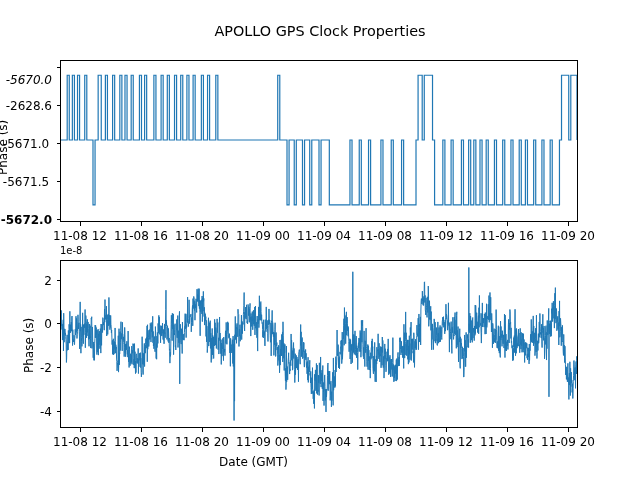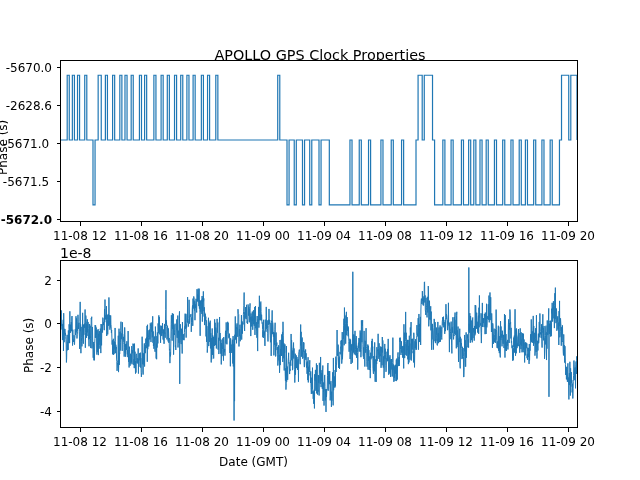--- a/index.html
+++ b/index.html
@@ -4,21 +4,21 @@
 <style>
   html,body{margin:0;padding:0;}
   body{
     width:640px;height:480px;background:#ffffff;
     font-family:"DejaVu Sans","Liberation Sans",sans-serif;
     color:#000000;overflow:hidden;position:relative;
   }
   .figure{position:absolute;left:0;top:0;width:640px;height:480px;background:#ffffff;}
 
   .title{
-    position:absolute;left:0;top:46px;width:640px;text-align:center;
+    position:absolute;left:0;top:22px;width:640px;text-align:center;
     font-size:14.4px;color:#000;line-height:18px;
   }
 
   .axes{position:absolute;box-sizing:border-box;border:1.0px solid #000000;background:#ffffff;overflow:hidden;}
   #axes-clock{left:60px;top:60px;width:518px;height:162px;}
   #axes-phase{left:60px;top:260px;width:518px;height:168px;}
 
   .plot-svg{position:absolute;left:0;top:0;width:100%;height:100%;display:block;}
 
   .ytick-label{position:absolute;text-align:right;font-size:12px;line-height:12px;color:#000;white-space:nowrap;}
@@ -29,37 +29,37 @@
   .xtickmark{width:1px;height:3.5px;}
 
   .ylabel-rot{
     position:absolute;font-size:12px;color:#000;white-space:nowrap;
     transform-origin:0 0;transform:rotate(-90deg);
   }
   .xlabel{
     position:absolute;width:507px;left:0;text-align:center;font-size:12px;color:#000;
   }
   .offset-text{
-    position:absolute;font-size:14px;color:#000;white-space:nowrap;
+    position:absolute;font-size:10px;color:#000;white-space:nowrap;
   }
 </style>
 </head>
 <body>
 
 <div class="figure">
 
   <div class="title">APOLLO GPS Clock Properties</div>
 
   <div class="axes" id="axes-clock">
     <svg class="plot-svg" id="svg-clock" viewBox="0 0 518 162" preserveAspectRatio="none">
         <path d="M0.00,80.02 L6.22,80.02 L6.22,14.43 L8.29,14.43 L8.29,80.02 L11.40,80.02 L11.40,14.43 L13.47,14.43 L13.47,80.02 L16.58,80.02 L16.58,14.43 L18.65,14.43 L18.65,80.02 L23.83,80.02 L23.83,14.43 L25.90,14.43 L25.90,80.02 L32.12,80.02 L32.12,145.60 L34.19,145.60 L34.19,80.02 L37.30,80.02 L37.30,14.43 L40.40,14.43 L40.40,80.02 L44.55,80.02 L44.55,14.43 L46.62,14.43 L46.62,80.02 L51.80,80.02 L51.80,14.43 L53.87,14.43 L53.87,80.02 L59.05,80.02 L59.05,14.43 L61.12,14.43 L61.12,80.02 L64.23,80.02 L64.23,14.43 L66.30,14.43 L66.30,80.02 L70.45,80.02 L70.45,14.43 L72.52,14.43 L72.52,80.02 L78.74,80.02 L78.74,14.43 L80.81,14.43 L80.81,80.02 L83.92,80.02 L83.92,14.43 L85.99,14.43 L85.99,80.02 L93.24,80.02 L93.24,14.43 L95.31,14.43 L95.31,80.02 L100.49,80.02 L100.49,14.43 L102.56,14.43 L102.56,80.02 L106.71,80.02 L106.71,14.43 L108.78,14.43 L108.78,80.02 L113.96,80.02 L113.96,14.43 L116.03,14.43 L116.03,80.02 L120.18,80.02 L120.18,14.43 L122.25,14.43 L122.25,80.02 L126.39,80.02 L126.39,14.43 L128.46,14.43 L128.46,80.02 L132.61,80.02 L132.61,14.43 L134.68,14.43 L134.68,80.02 L140.90,80.02 L140.90,14.43 L142.97,14.43 L142.97,80.02 L147.11,80.02 L147.11,14.43 L149.18,14.43 L149.18,80.02 L155.40,80.02 L155.40,14.43 L157.47,14.43 L157.47,80.02 L217.56,80.02 L217.56,14.43 L219.63,14.43 L219.63,80.02 L226.88,80.02 L226.88,145.60 L228.96,145.60 L228.96,80.02 L234.14,80.02 L234.14,145.60 L236.21,145.60 L236.21,80.02 L242.42,80.02 L242.42,145.60 L244.50,145.60 L244.50,80.02 L249.68,80.02 L249.68,145.60 L251.75,145.60 L251.75,80.02 L259.00,80.02 L259.00,145.60 L261.07,145.60 L261.07,80.02 L269.36,80.02 L269.36,145.60 L290.08,145.60 L290.08,80.02 L292.15,80.02 L292.15,145.60 L299.40,145.60 L299.40,80.02 L301.48,80.02 L301.48,145.60 L308.73,145.60 L308.73,80.02 L310.80,80.02 L310.80,145.60 L321.16,145.60 L321.16,80.02 L323.23,80.02 L323.23,145.60 L331.52,145.60 L331.52,80.02 L333.59,80.02 L333.59,145.60 L341.88,145.60 L341.88,80.02 L343.95,80.02 L343.95,145.60 L356.38,145.60 L356.38,80.02 L358.46,80.02 L358.46,14.43 L362.60,14.43 L362.60,80.02 L364.67,80.02 L364.67,14.43 L372.96,14.43 L372.96,80.02 L375.03,80.02 L375.03,145.60 L383.32,145.60 L383.32,80.02 L385.39,80.02 L385.39,145.60 L391.61,145.60 L391.61,80.02 L393.68,80.02 L393.68,145.60 L401.97,145.60 L401.97,80.02 L404.04,80.02 L404.04,145.60 L409.22,145.60 L409.22,80.02 L411.29,80.02 L411.29,145.60 L414.40,145.60 L414.40,80.02 L416.47,80.02 L416.47,145.60 L420.62,145.60 L420.62,80.02 L422.69,80.02 L422.69,145.60 L426.83,145.60 L426.83,80.02 L428.90,80.02 L428.90,145.60 L435.12,145.60 L435.12,80.02 L437.19,80.02 L437.19,145.60 L443.41,145.60 L443.41,80.02 L445.48,80.02 L445.48,145.60 L451.70,145.60 L451.70,80.02 L453.77,80.02 L453.77,145.60 L459.98,145.60 L459.98,80.02 L462.06,80.02 L462.06,145.60 L466.20,145.60 L466.20,80.02 L468.27,80.02 L468.27,145.60 L474.49,145.60 L474.49,80.02 L476.56,80.02 L476.56,145.60 L482.78,145.60 L482.78,80.02 L484.85,80.02 L484.85,145.60 L491.06,145.60 L491.06,80.02 L493.14,80.02 L493.14,145.60 L500.39,145.60 L500.39,80.02 L502.46,80.02 L502.46,14.43 L509.71,14.43 L509.71,80.02 L511.78,80.02 L511.78,14.43 L518.00,14.43 L518.00,80.02 L518,80.02" fill="none" stroke="#1f77b4" stroke-width="1.2" stroke-linejoin="miter" stroke-linecap="butt"></path>
       </svg>
   </div>
 
-  <div class="ytick-label" style="left:0px;top:62px;width:52px;">-5670.0</div>
+  <div class="ytick-label" style="left:0px;top:74px;width:52px;font-style:italic;">-5670.0</div>
   <div class="ytick-label" style="left:0px;top:100px;width:52px;">-2628.6</div>
   <div class="ytick-label" style="left:0px;top:138px;width:52px;text-align:center;">-5671.0</div>
   <div class="ytick-label" style="left:0px;top:176px;width:52px;text-align:center;">-5671.5</div>
   <div class="ytick-label" style="left:0px;top:214px;width:52px;font-weight:bold;">-5672.0</div>
 
   <div class="tickmark ytickmark" style="left:56.5px;top:67px;"></div>
   <div class="tickmark ytickmark" style="left:56.5px;top:105px;"></div>
   <div class="tickmark ytickmark" style="left:56.5px;top:143px;"></div>
   <div class="tickmark ytickmark" style="left:56.5px;top:181px;"></div>
   <div class="tickmark ytickmark" style="left:56.5px;top:219px;"></div>

